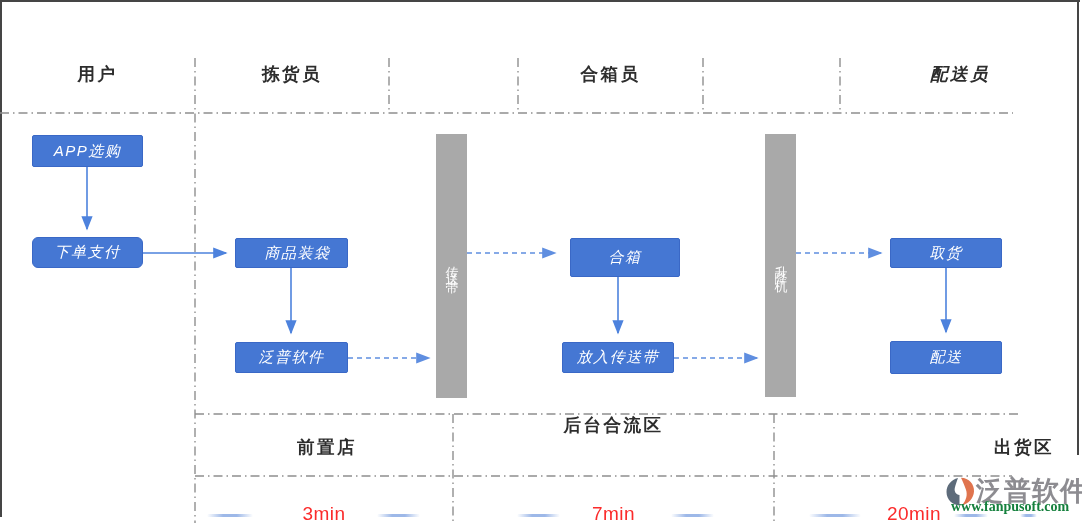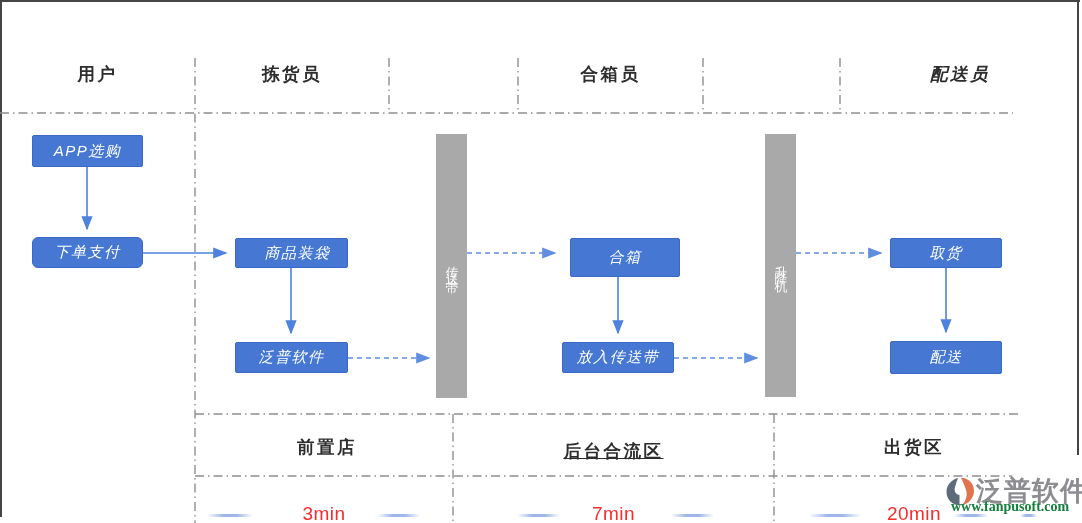--- a/index.html
+++ b/index.html
@@ -164,22 +164,22 @@
   <div class="flow-box" style="left:32px;  top:135px; width:111px; height:32px;">APP选购</div>
   <div class="flow-box" style="left:32px;  top:237px; width:111px; height:31px;border-radius:6px;">下单支付</div>
   <div class="flow-box" style="left:235px; top:238px; width:113px; height:30px;padding-left:12px;">商品装袋</div>
   <div class="flow-box" style="left:235px; top:342px; width:113px; height:31px;">泛普软件</div>
   <div class="flow-box" style="left:570px; top:238px; width:110px; height:39px;">合箱</div>
   <div class="flow-box" style="left:562px; top:342px; width:112px; height:31px;">放入传送带</div>
   <div class="flow-box" style="left:890px; top:238px; width:112px; height:30px;">取货</div>
   <div class="flow-box" style="left:890px; top:341px; width:112px; height:33px;">配送</div>
 
   <div class="lane-label" style="left:198px; top:435px; width:258px;">前置店</div>
-  <div class="lane-label" style="left:453px; top:439px; width:321px;text-decoration:underline;">后台合流区</div>
-  <div class="lane-label" style="left:774px; top:435px; width:280px;">出货区</div>
+  <div class="lane-label" style="left:453px; top:413px; width:321px;">后台合流区</div>
+  <div class="lane-label" style="left:774px; top:435px; width:280px;text-align:right;">出货区</div>
 
   <div class="time-label" style="left:195px; top:503px; width:258px;">3min</div>
   <div class="time-label" style="left:453px; top:503px; width:321px;">7min</div>
   <div class="time-label" style="left:774px; top:503px; width:280px;">20min</div>
 
   <div class="timeline-seg" style="left:207px;  width:46px;"></div>
   <div class="timeline-seg" style="left:377px;  width:43px;"></div>
   <div class="timeline-seg" style="left:517px;  width:43px;"></div>
   <div class="timeline-seg" style="left:671px;  width:43px;"></div>
   <div class="timeline-seg" style="left:809px;  width:52px;"></div>

